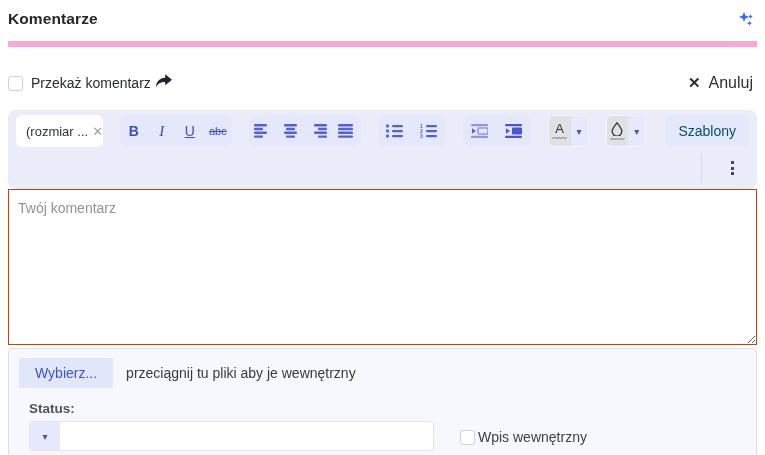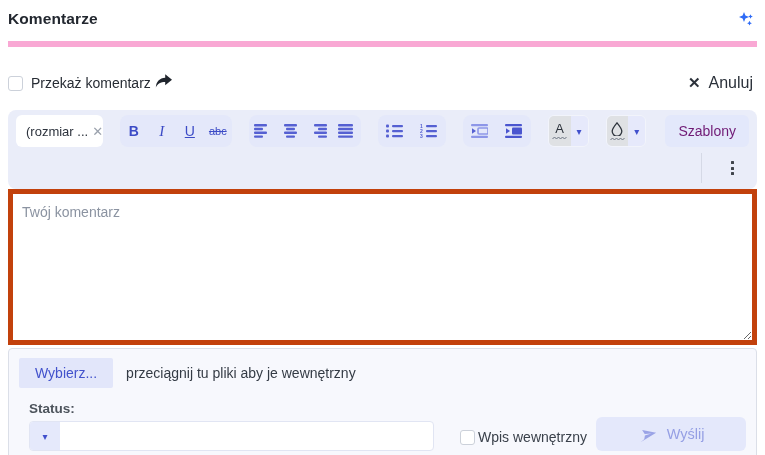--- a/index.html
+++ b/index.html
@@ -33,28 +33,28 @@
   .tbtn { width:28px; height:30px; display:flex; align-items:center; justify-content:center; cursor:pointer; border-radius:6px; }
   .tbtn.w34 { width:34px; }
   .glyph-b { font-weight:700; font-size:14px; color:#3c4bc6; }
   .glyph-i { font-style:italic; font-family:"Liberation Serif", serif; font-size:15px; color:#3c4bc6; }
   .glyph-u { font-size:14px; color:#3c4bc6; text-decoration:underline; }
   .glyph-s { font-size:11px; color:#3c4bc6; text-decoration:line-through; }
   .color-combo { display:flex; height:32px; border-radius:6px; overflow:hidden; border:1px solid #f2f4fb; }
   .color-main { width:33px; background:#dfe1e4; display:flex; flex-direction:column; align-items:center; justify-content:center; cursor:pointer; gap:1px; }
   .color-main .letter { font-size:13px; color:#2d333c; line-height:13px; }
   .color-arrow { width:26px; background:#e6e9fb; display:flex; align-items:center; justify-content:center; color:#4150cc; font-size:10px; cursor:pointer; }
-  .szablony { height:32px; padding:0 13px; background:#e3e8fb; border-radius:6px; display:flex; align-items:center; font-size:14px; color:#701a75; cursor:pointer; margin-left:2px; }
+  .szablony { height:32px; padding:0 13px; background:#e3e8fb; border-radius:6px; display:flex; align-items:center; font-size:14px; color:#0c4a6e; cursor:pointer; margin-left:2px; }
   .tb-row2 { height:34px; display:flex; align-items:center; justify-content:flex-end; }
   .vdiv { width:1px; height:30px; background:#d5d9e6; margin-right:13px; }
   .kebab { width:34px; height:30px; display:flex; flex-direction:column; align-items:center; justify-content:center; gap:2.5px; cursor:pointer; }
   .kebab i { width:3px; height:3px; background:#3f444c; border-radius:0.5px; }
 
   
-  .editor { display:block; width:749px; height:156px; border:5px solid #c2410c; border-radius:0; padding:10px 9px; font-family:"Liberation Sans", sans-serif; font-size:14px; color:#30363f; resize:both; outline:none; background:#fff; }
+  .editor { display:block; width:749px; height:156px; border:1px solid #c2410c; border-radius:0; padding:10px 9px; font-family:"Liberation Sans", sans-serif; font-size:14px; color:#30363f; resize:both; outline:none; background:#fff; }
   .editor::placeholder { color:#8b93a1; }
 
   
   .panel { margin-top:3px; border:1px solid #dbdfe8; border-radius:4px; background:#f7f8fd; padding:9px 10px 7px 10px; height:112px; }
   .upload-row { display:flex; align-items:center; gap:13px; }
   .choose-btn { background:#e2e6fa; color:#4252cc; font-size:14px; padding:0 16px; height:30px; display:flex; align-items:center; border-radius:2px; cursor:pointer; }
   .drag-hint { font-size:14px; color:#343b45; }
   .footer-row { display:flex; align-items:flex-end; margin-top:13px; }
   .status-blk { margin-left:10px; }
   .status-lbl { font-size:13.5px; font-weight:700; color:#4d545c; margin-bottom:5px; }
@@ -274,22 +274,16 @@
             <span>▾</span>
           </div>
         </div>
       </div>
 
       <div class="internal-grp">
         <span class="chk"></span>
         <span class="internal-lbl">Wpis wewnętrzny</span>
       </div>
 
-      <div class="send-btn">
-        <svg width="19" height="16" viewBox="0 0 24 20">
-          <path d="M2 19 L23 10 L6 4 L8.5 9.5 L17 10 L8.5 11.5 L7 16 Z" fill="#9aa3e6" transform="rotate(-8 12 10)"></path>
-        </svg>
-        <span class="send-lbl">Wyślij</span>
-      </div>
     </div>
   </div>
 
 </div>
 
 </body></html>

